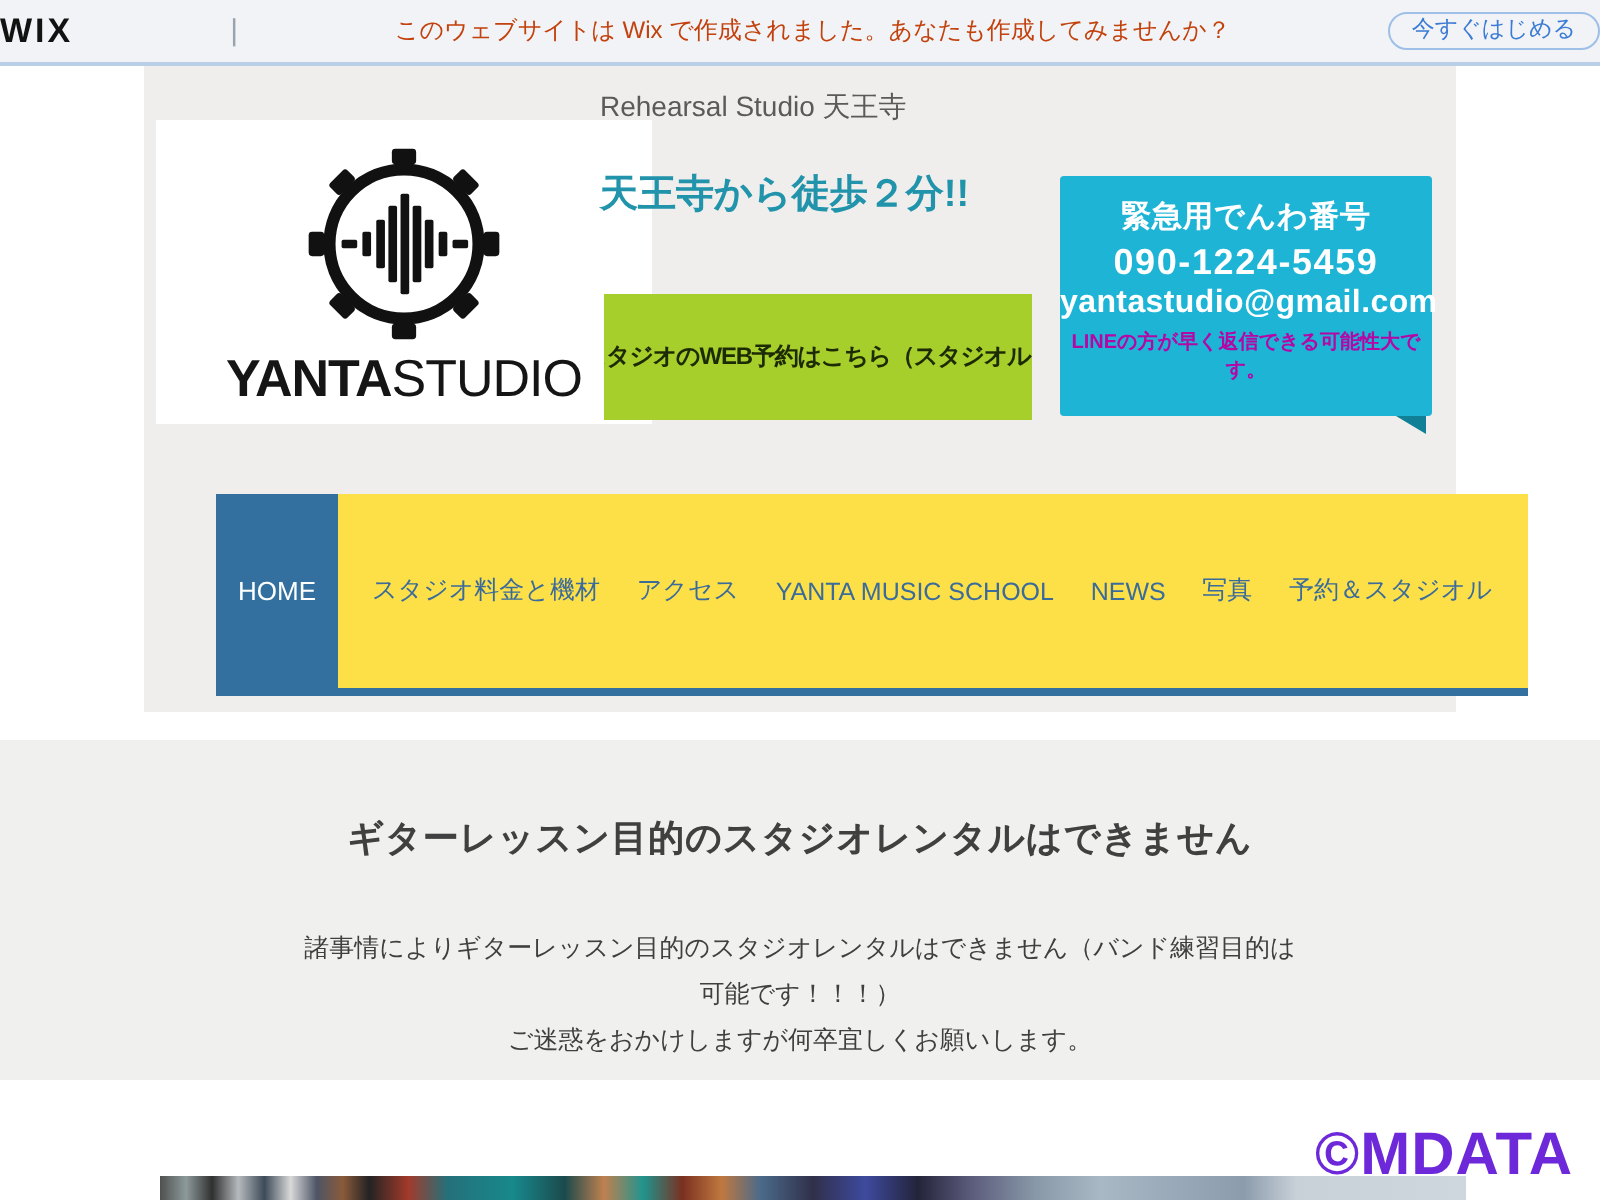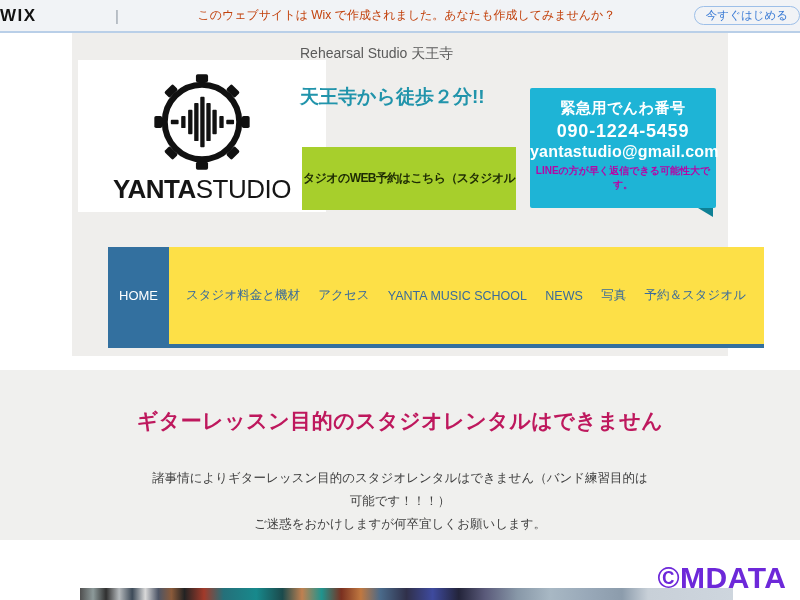--- a/index.html
+++ b/index.html
@@ -75,21 +75,21 @@
     flex:1;display:flex;align-items:center;justify-content:space-between;
     padding:0 18px 0 17px;
   }
   .nav-links a{font-size:12.5px;color:#3a6b9b;text-decoration:none;cursor:pointer;white-space:nowrap;}
   
   .notice-section{
     position:absolute;left:0;top:370px;width:800px;height:170px;
     background:#f0f0ee;text-align:center;
   }
   .notice-heading{
-    margin:0;padding-top:37px;font-size:21px;font-weight:800;color:#be185d;letter-spacing:0.5px;
+    margin:0;padding-top:37px;font-size:18px;font-weight:800;color:#404040;letter-spacing:0.5px;
   }
   .notice-body{margin-top:32px;font-size:12.5px;color:#3f3f3f;line-height:23px;}
   
   .bottom-photo-strip{
     position:absolute;left:80px;top:588px;width:653px;height:12px;
     background:linear-gradient(90deg,
       #4f4f4f 0,#8d9a9a 2%,#303030 4%,#b6babd 6%,#3d4a58 8%,#d9d9d9 10%,
       #4d5566 12%,#8a5a3a 14%,#232323 16%,#a23a2a 19%,#25707a 22%,
       #17898c 27%,#1b4a4c 31%,#c08050 34%,#20948e 37%,#7a3020 40%,
       #c07840 43%,#4a6a8a 46%,#30304a 50%,#3e4a9e 54%,#23243a 58%,

